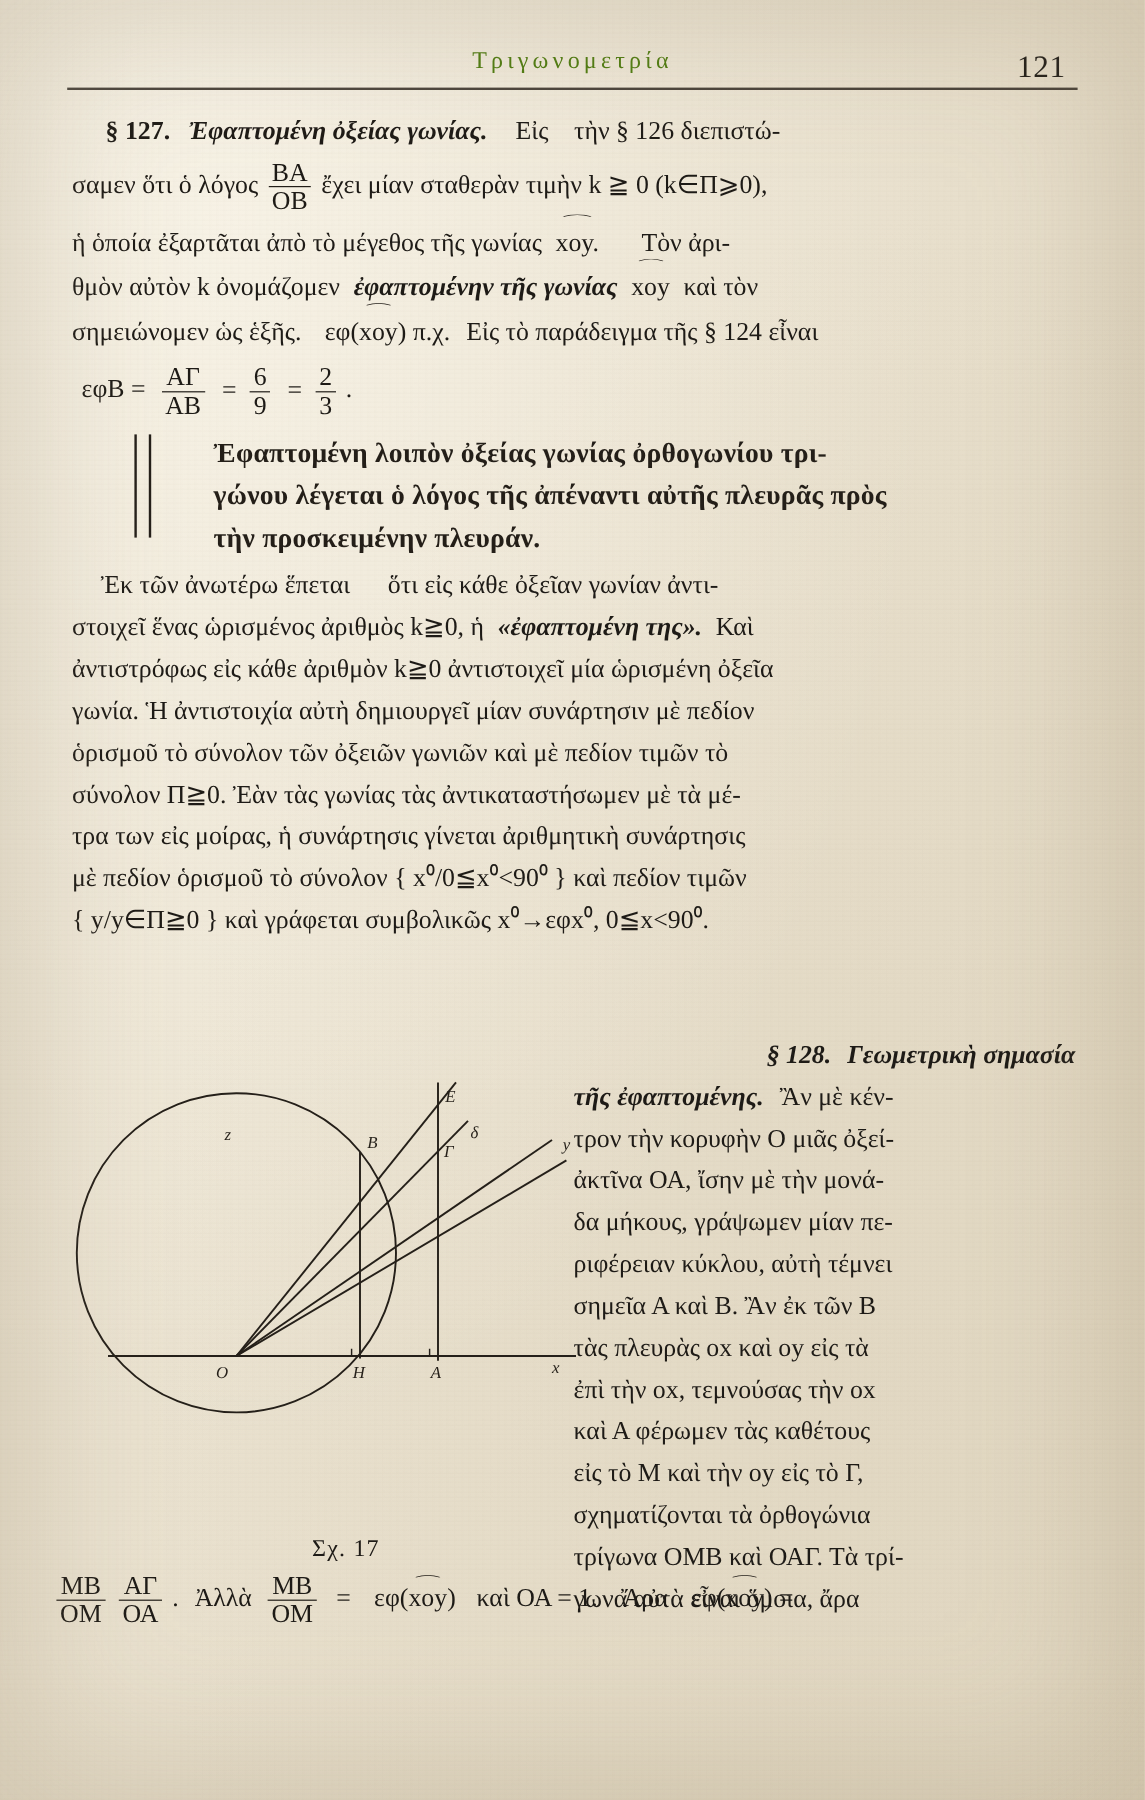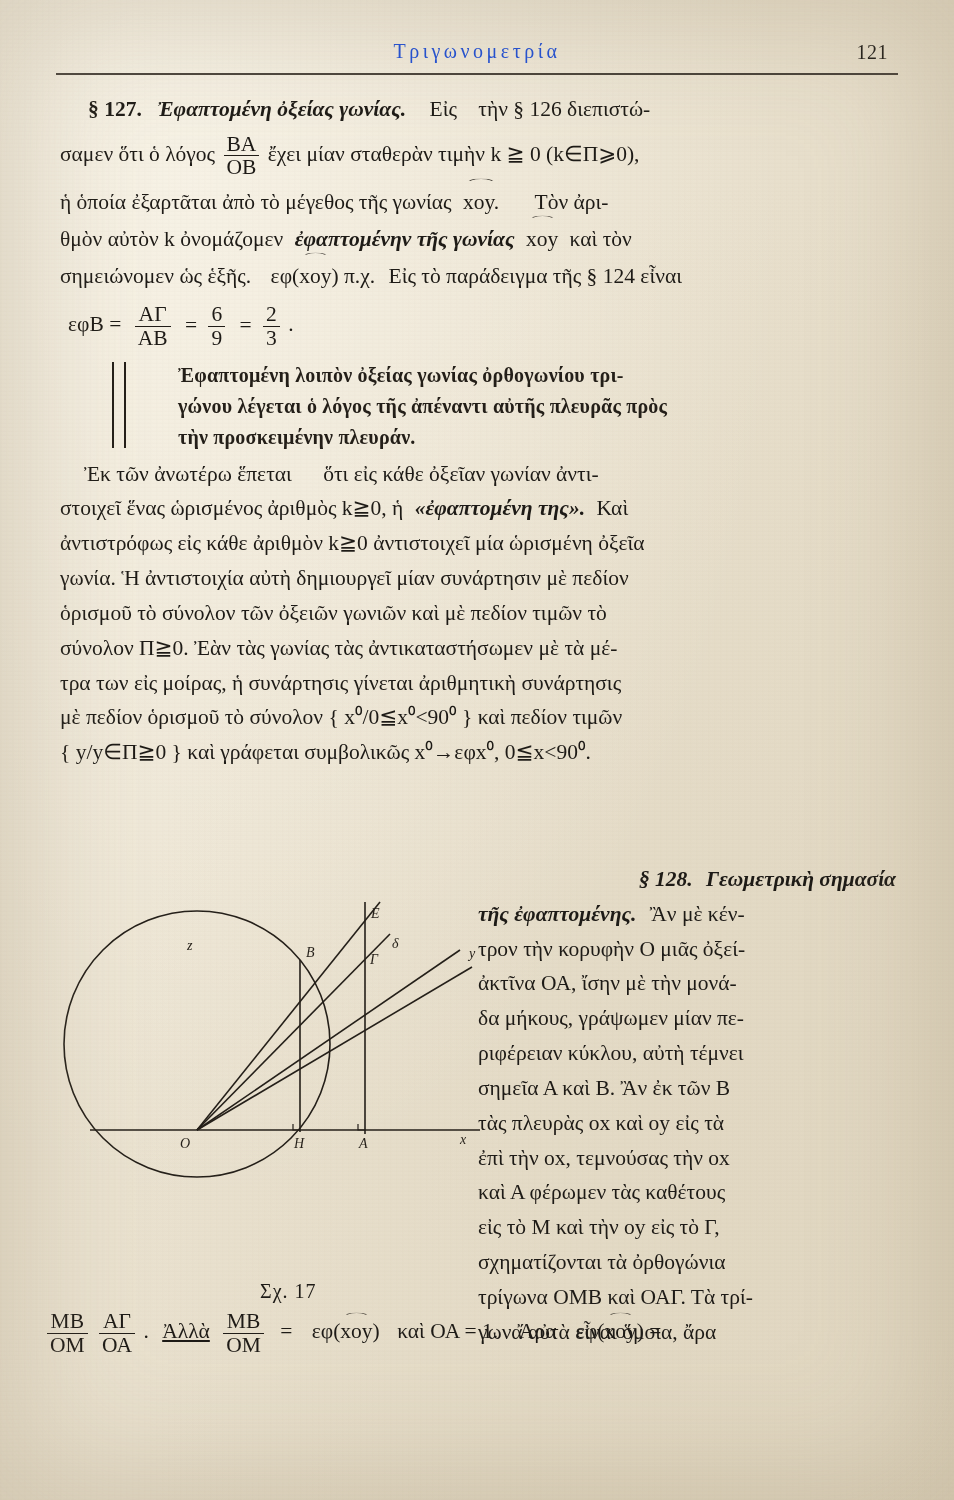--- a/index.html
+++ b/index.html
@@ -47,28 +47,28 @@
     top: 40px;
     height: 34px;
   }
   .running-head {
     position: absolute;
     left: 50%;
     transform: translateX(-50%);
     top: 0;
     font-size: 20px;
     letter-spacing: 3.5px;
-    color: #1d4ed8;
+    color: #4d7c0f;
     white-space: nowrap;
   }
   .folio {
     position: absolute;
     right: 10px;
     top: 1px;
-    font-size: 20px;
+    font-size: 26px;
     letter-spacing: .5px;
   }
   .rule {
     position: absolute;
     left: 0;
     right: 0;
     top: 33px;
     height: 2px;
     background: #2a251e;
     opacity: .85;
@@ -143,21 +143,21 @@
     border-right: 1.4px solid rgba(32,28,23,0);
     transform: scaleY(.55);
   }
 
   
   .defblock {
     position: relative;
     margin: 10px 0 4px 0;
     padding-left: 118px;
     padding-right: 4px;
-    font-size: 20px;
+    font-size: 23px;
     letter-spacing: .2px;
     line-height: 1.55;
     font-weight: bold;
     color: #231e18;
   }
   .defbar {
     position: absolute;
     left: 52px;
     top: 2px;
     width: 10px;
@@ -380,21 +380,21 @@
 <div class="bottom">
   <span class="frac big">
     <span class="num">ΜΒ</span>
     <span class="den">ΟΜ</span>
   </span>
   <span class="frac big">
     <span class="num">ΑΓ</span>
     <span class="den">ΟΑ</span>
   </span>
   <span>.</span>
-  <span style="margin-left:8px;text-decoration:underline;">Ἀλλὰ</span>
+  <span style="margin-left:8px;">Ἀλλὰ</span>
   <span class="frac big" style="margin-left:8px;">
     <span class="num">ΜΒ</span>
     <span class="den">ΟΜ</span>
   </span>
   <span style="margin-left:8px;">=</span>
   <span style="margin-left:14px;">εφ(</span><span class="hat">xoy</span><span>)</span>
   <span style="margin-left:12px;">καὶ ΟΑ = 1.</span>
   <span style="margin-left:14px;">Ἄρα</span>
   <span style="margin-left:14px;">εφ(</span><span class="hat">xoy</span><span>) =</span>
 </div>

